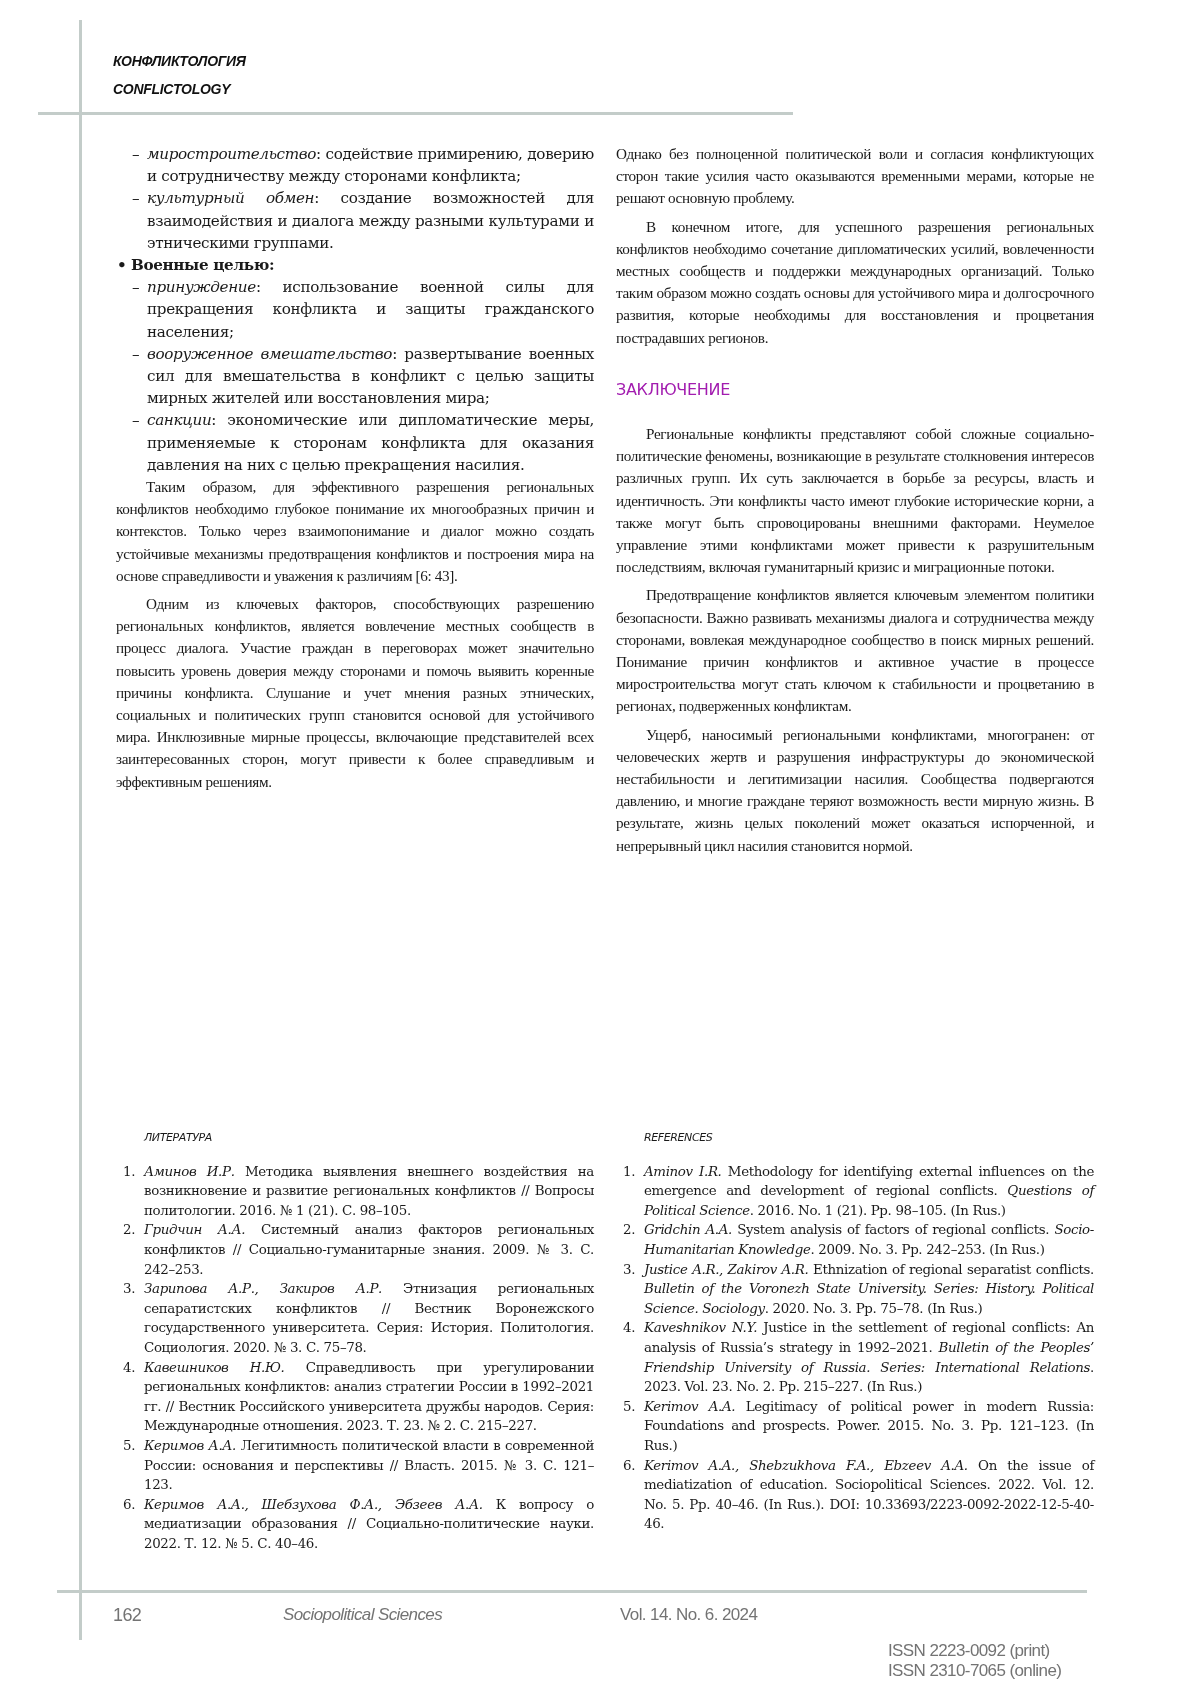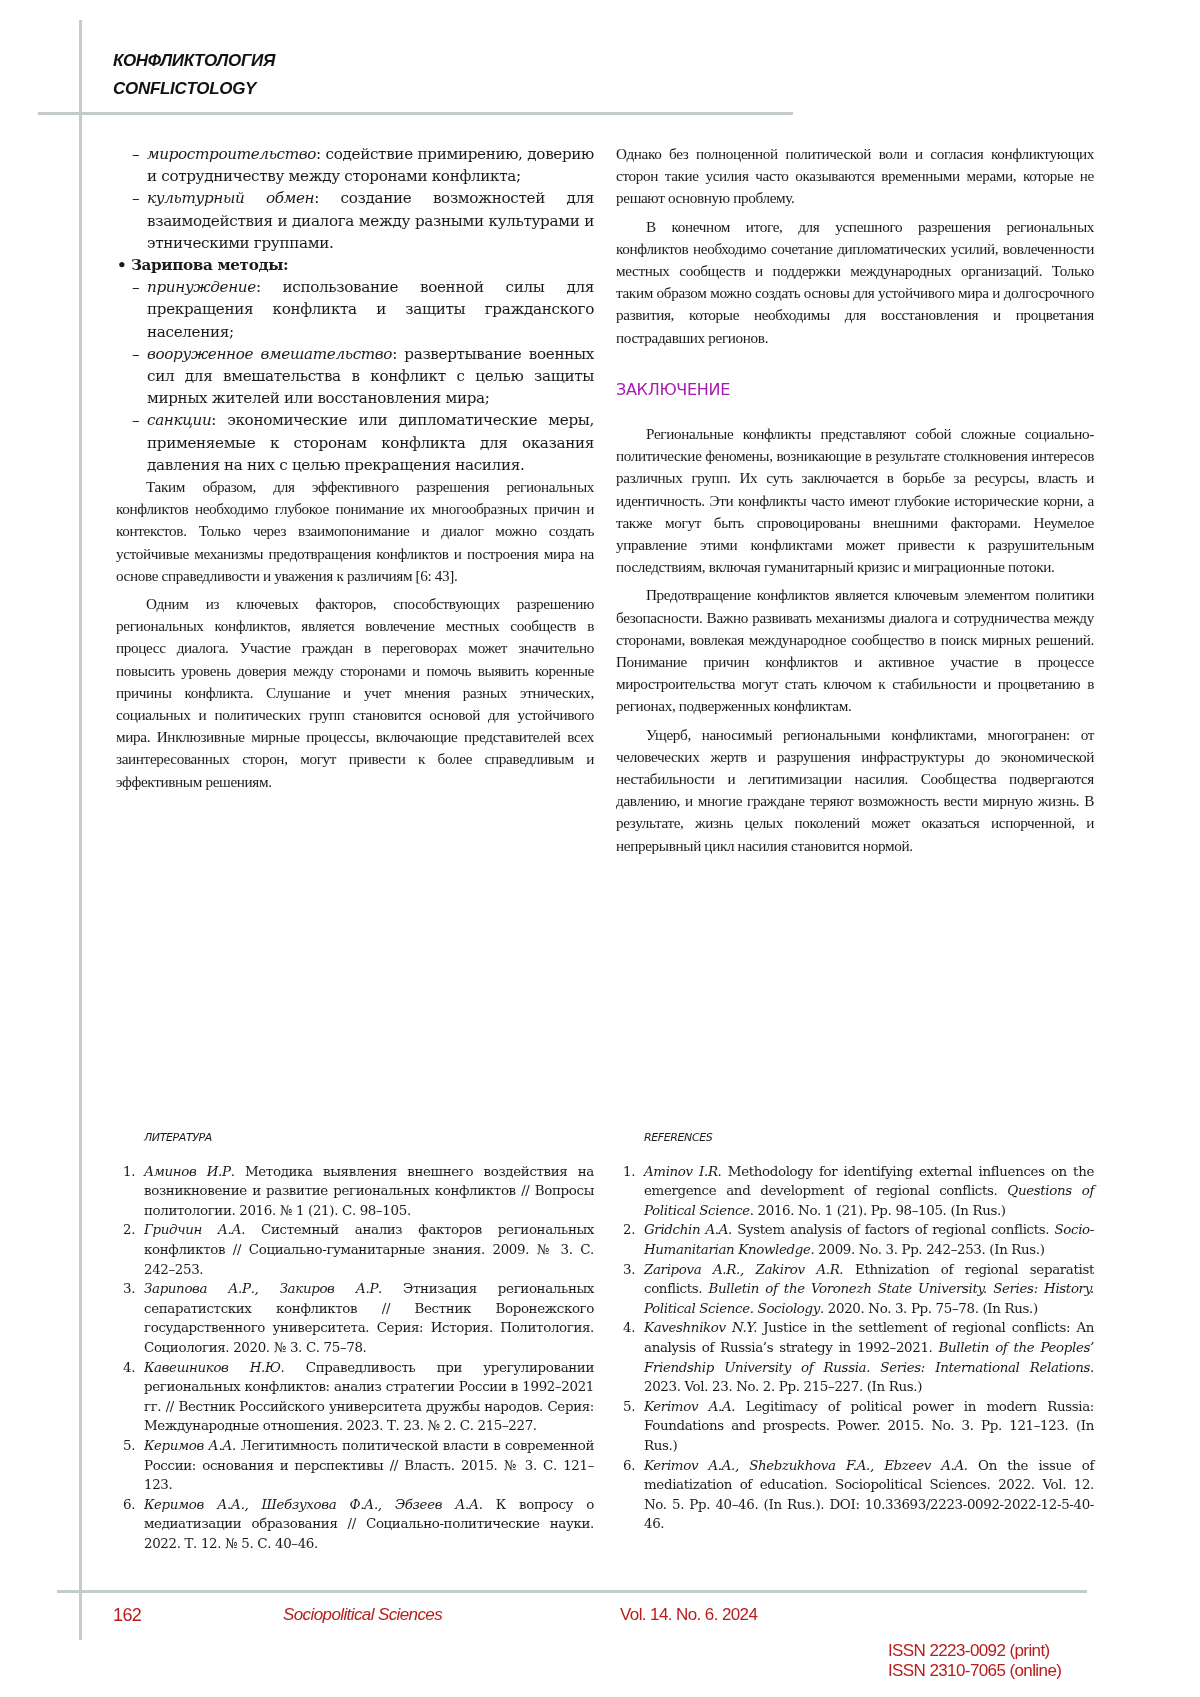--- a/index.html
+++ b/index.html
@@ -7,21 +7,21 @@
     width: 1200px; height: 1697px; position: relative; overflow: hidden;
     font-family: "DejaVu Serif", "Liberation Serif", serif;
     color: #1a1a1a;
   }
   .vrule { position: absolute; left: 79px; top: 20px; width: 3px; height: 1620px; background: #c3ccc9; }
   .hrule-top { position: absolute; left: 38px; top: 112px; width: 755px; height: 3px; background: #c3ccc9; }
   .hrule-bot { position: absolute; left: 57px; top: 1590px; width: 1030px; height: 3px; background: #c3ccc9; }
 
   .running-head { position: absolute; left: 113px; top: 47px;
     font-family: "Liberation Sans", "DejaVu Sans", sans-serif; font-style: italic; font-weight: bold;
-    font-size: 17px; line-height: 28px; color: #111; letter-spacing: -0.3px; }
+    font-size: 14px; line-height: 28px; color: #111; letter-spacing: -0.3px; }
 
   .col { position: absolute; top: 143px; width: 478px;
     font-size: 15.2px; line-height: 22.2px; text-align: justify; hyphens: auto; letter-spacing: -0.35px; }
   .col-left { left: 116px; }
   .col-right { left: 616px; }
 
   .dash-item { position: relative; padding-left: 31px; }
   .dash-item .dash { position: absolute; left: 16px; top: 0; }
   .bullet-item { position: relative; padding-left: 15px; font-weight: bold; }
   .bullet-item .dot { position: absolute; left: 1px; top: 0; }
@@ -38,42 +38,42 @@
   .refs-left { left: 116px; }
   .refs-right { left: 616px; }
   .refs-title { font-family: "DejaVu Sans", "Liberation Sans", sans-serif; font-style: italic;
     font-size: 11px; margin: 0 0 14px 28px; letter-spacing: -0.4px; text-align: left; }
   .ref { position: relative; padding-left: 28px; margin-bottom: 0; }
   .ref .num { position: absolute; left: 7px; top: 0; }
   .ref .auth { font-style: italic; }
   .ital { font-style: italic; }
 
   .footer { position: absolute; top: 1605px; font-family: "Liberation Sans", "DejaVu Sans", sans-serif;
-    font-size: 17px; line-height: 20px; color: #b91c1c; letter-spacing: -0.6px; }
+    font-size: 17px; line-height: 20px; color: #737373; letter-spacing: -0.6px; }
   .pageno { left: 113px; font-size: 18px; }
   .journal { left: 283px; font-style: italic; }
   .vol { left: 620px; }
   .issn { left: 888px; margin-top: 36px; }
 </style>
 </head>
 <body>
 
 <div class="vrule"></div>
 <div class="hrule-top"></div>
 <div class="hrule-bot"></div>
 
 <div class="running-head">
   <div>КОНФЛИКТОЛОГИЯ</div>
   <div>CONFLICTOLOGY</div>
 </div>
 
 <div class="col col-left">
   <div class="dash-item"><span class="dash">–</span><span class="term">миростроительство</span><span>: содействие примирению, доверию и сотрудничеству между сторонами конфликта;</span></div>
   <div class="dash-item"><span class="dash">–</span><span class="term">культурный обмен</span><span>: создание возможностей для взаимодействия и диалога между разными культурами и этническими группами.</span></div>
-  <div class="bullet-item"><span class="dot">•</span><span>Зарипова методы:</span></div>
+  <div class="bullet-item"><span class="dot">•</span><span>Военные целью:</span></div>
   <div class="dash-item"><span class="dash">–</span><span class="term">принуждение</span><span>: использование военной силы для прекращения конфликта и защиты гражданского населения;</span></div>
   <div class="dash-item"><span class="dash">–</span><span class="term">вооруженное вмешательство</span><span>: развертывание военных сил для вмешательства в конфликт с целью защиты мирных жителей или восстановления мира;</span></div>
   <div class="dash-item"><span class="dash">–</span><span class="term">санкции</span><span>: экономические или дипломатические меры, применяемые к сторонам конфликта для оказания давления на них с целью прекращения насилия.</span></div>
   <p class="indent">Таким образом, для эффективного разрешения региональных конфликтов необходимо глубокое понимание их многообразных причин и контекстов. Только через взаимопонимание и диалог можно создать устойчивые механизмы предотвращения конфликтов и построения мира на основе справедливости и уважения к различиям [6: 43].</p>
   <p class="indent pgap">Одним из ключевых факторов, способствующих разрешению региональных конфликтов, является вовлечение местных сообществ в процесс диалога. Участие граждан в переговорах может значительно повысить уровень доверия между сторонами и помочь выявить коренные причины конфликта. Слушание и учет мнения разных этнических, социальных и политических групп становится основой для устойчивого мира. Инклюзивные мирные процессы, включающие представителей всех заинтересованных сторон, могут привести к более справедливым и эффективным решениям.</p>
 </div>
 
 <div class="col col-right">
   <p>Однако без полноценной политической воли и согласия конфликтующих сторон такие усилия часто оказываются временными мерами, которые не решают основную проблему.</p>
   <p class="indent pgap">В конечном итоге, для успешного разрешения региональных конфликтов необходимо сочетание дипломатических усилий, вовлеченности местных сообществ и поддержки международных организаций. Только таким образом можно создать основы для устойчивого мира и долгосрочного развития, которые необходимы для восстановления и процветания пострадавших регионов.</p>
@@ -90,21 +90,21 @@
   <div class="ref"><span class="num">3.</span><span class="auth">Зарипова А.Р., Закиров А.Р.</span><span> Этнизация региональных сепаратистских конфликтов // Вестник Воронежского государственного университета. Серия: История. Политология. Социология. 2020. № 3. С. 75–78.</span></div>
   <div class="ref"><span class="num">4.</span><span class="auth">Кавешников Н.Ю.</span><span> Справедливость при урегулировании региональных конфликтов: анализ стратегии России в 1992–2021 гг. // Вестник Российского университета дружбы народов. Серия: Международные отношения. 2023. Т. 23. № 2. С. 215–227.</span></div>
   <div class="ref"><span class="num">5.</span><span class="auth">Керимов А.А.</span><span> Легитимность политической власти в современной России: основания и перспективы // Власть. 2015. № 3. С. 121–123.</span></div>
   <div class="ref"><span class="num">6.</span><span class="auth">Керимов А.А., Шебзухова Ф.А., Эбзеев А.А.</span><span> К вопросу о медиатизации образования // Социально-политические науки. 2022. Т. 12. № 5. С. 40–46.</span></div>
 </div>
 
 <div class="refs refs-right">
   <div class="refs-title">REFERENCES</div>
   <div class="ref"><span class="num">1.</span><span class="auth">Aminov I.R.</span><span> Methodology for identifying external influences on the emergence and development of regional conflicts. </span><span class="ital">Questions of Political Science</span><span>. 2016. No. 1 (21). Pp. 98–105. (In Rus.)</span></div>
   <div class="ref"><span class="num">2.</span><span class="auth">Gridchin A.A.</span><span> System analysis of factors of regional conflicts. </span><span class="ital">Socio-Humanitarian Knowledge</span><span>. 2009. No. 3. Pp. 242–253. (In Rus.)</span></div>
-  <div class="ref"><span class="num">3.</span><span class="auth">Zaripova A.R., Zakirov A.R.</span><span> Ethnization of regional separatist conflicts. </span><span class="ital">Bulletin of the Voronezh State University. Series: History. Political Science. Sociology</span><span>. 2020. No. 3. Pp. 75–78. (In Rus.)</span></div>
+  <div class="ref"><span class="num">3.</span><span class="auth">Justice A.R., Zakirov A.R.</span><span> Ethnization of regional separatist conflicts. </span><span class="ital">Bulletin of the Voronezh State University. Series: History. Political Science. Sociology</span><span>. 2020. No. 3. Pp. 75–78. (In Rus.)</span></div>
   <div class="ref"><span class="num">4.</span><span class="auth">Kaveshnikov N.Y.</span><span> Justice in the settlement of regional conflicts: An analysis of Russia’s strategy in 1992–2021. </span><span class="ital">Bulletin of the Peoples’ Friendship University of Russia. Series: International Relations</span><span>. 2023. Vol. 23. No. 2. Pp. 215–227. (In Rus.)</span></div>
   <div class="ref"><span class="num">5.</span><span class="auth">Kerimov A.A.</span><span> Legitimacy of political power in modern Russia: Foundations and prospects. Power. 2015. No. 3. Pp. 121–123. (In Rus.)</span></div>
   <div class="ref"><span class="num">6.</span><span class="auth">Kerimov A.A., Shebzukhova F.A., Ebzeev A.A.</span><span> On the issue of mediatization of education. Sociopolitical Sciences. 2022. Vol. 12. No. 5. Pp. 40–46. (In Rus.). DOI: 10.33693/2223-0092-2022-12-5-40-46.</span></div>
 </div>
 
 <div class="footer pageno">162</div>
 <div class="footer journal">Sociopolitical Sciences</div>
 <div class="footer vol">Vol. 14. No. 6. 2024</div>
 <div class="footer issn">
   <div>ISSN 2223-0092 (print)</div>

